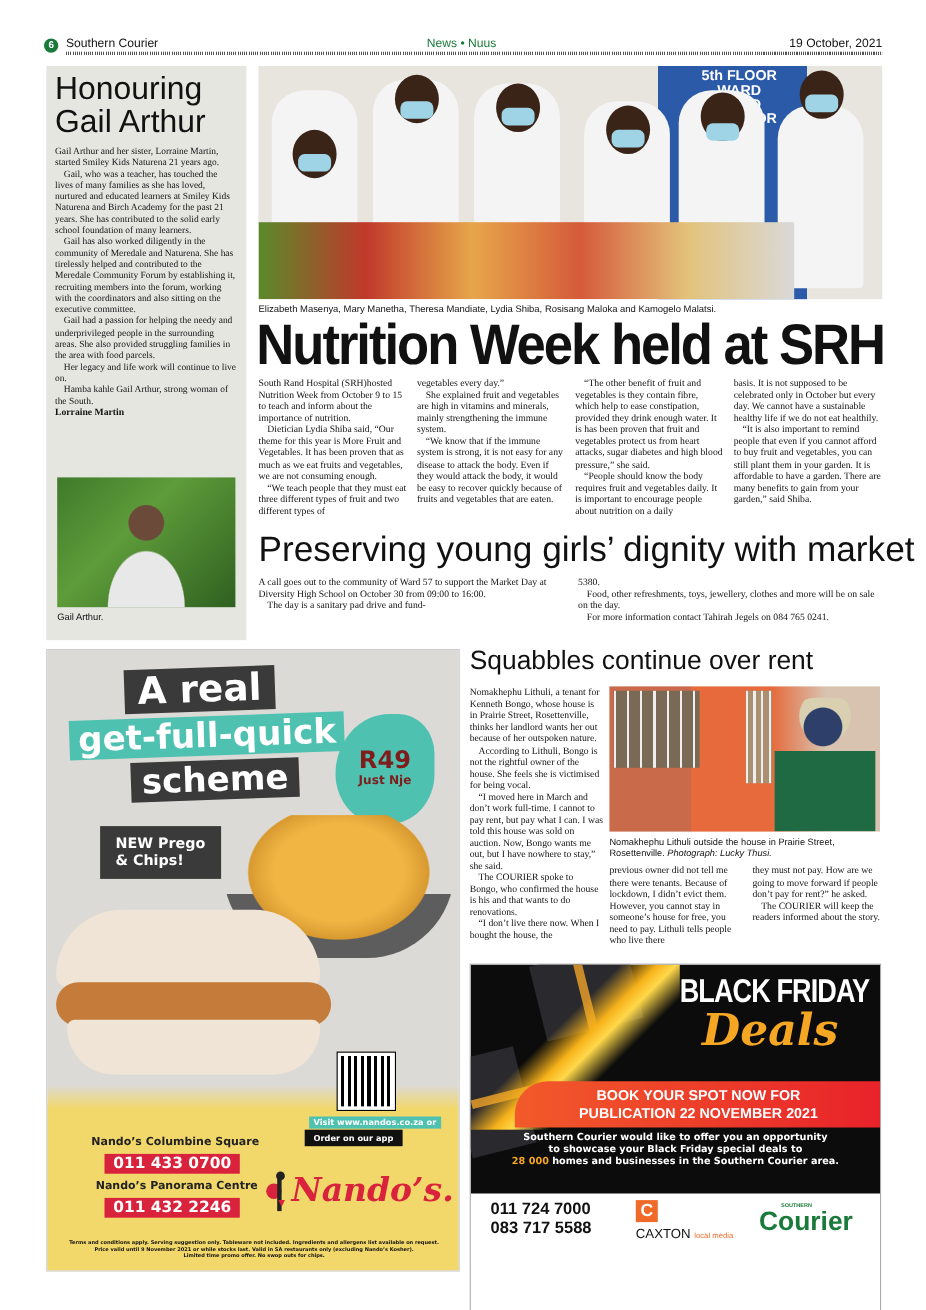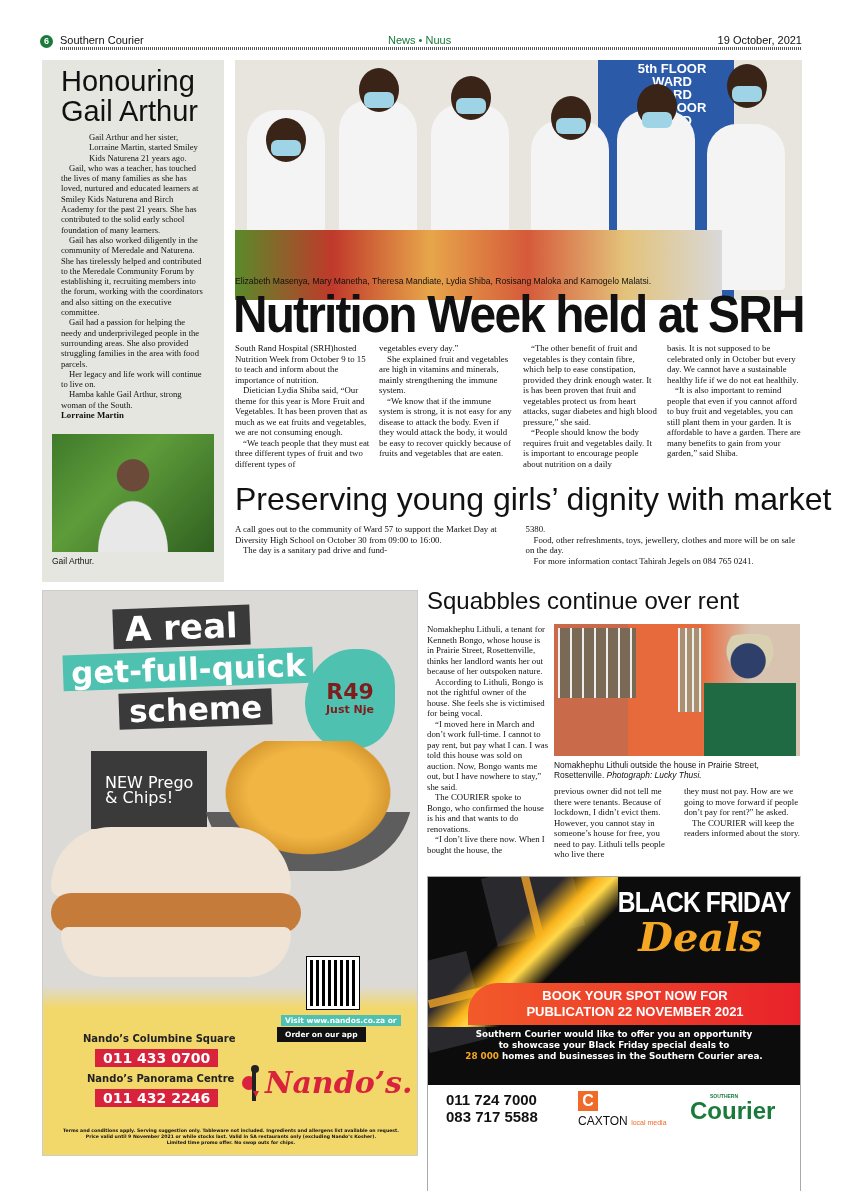--- a/index.html
+++ b/index.html
@@ -8,30 +8,30 @@
 
   
   .hdr { left: 40px; top: 34px; width: 762px; height: 16px; font-family: "Liberation Sans", sans-serif; font-size: 11px; }
   .hdr .pnum { position: absolute; left: 0; top: 1px; width: 13px; height: 13px; border-radius: 50%; background: #1a7a3a; color: #fff; font-size: 9px; font-weight: bold; text-align: center; line-height: 13px; }
   .hdr .pub { position: absolute; left: 20px; top: 0; }
   .hdr .sec { position: absolute; left: 348px; top: 0; color: #1a7a3a; }
   .hdr .date { position: absolute; right: 0; top: 0; }
   .hdr .rule { position: absolute; left: 20px; right: 0; top: 13px; height: 3px; background: repeating-linear-gradient(90deg, #555 0 1px, #fff 1px 2px); }
 
   
-  .gail { left: 42px; top: 60px; width: 182px; height: 522px; background: #e6e6e1; padding: 6px 19px; }
+  .gail { left: 42px; top: 60px; width: 182px; height: 522px; background: #e6e6e1; padding: 6px 8px; }
   .gail h1 { font-family: "Liberation Sans", sans-serif; font-weight: normal; font-size: 29px; line-height: 30px; color: #111; margin-bottom: 6px; }
   .gail p { font-size: 8.6px; line-height: 10.3px; text-indent: 8px; }
-  .gail p.first { text-indent: 0; margin-left: 28px; }
+  .gail p.first { text-indent: 0; }
   .gail .byline { font-weight: bold; font-size: 8.8px; text-indent: 0; }
   .gail-photo { position: absolute; left: 10px; top: 374px; width: 162px; height: 118px; background: radial-gradient(circle at 50% 35%, #6b4a3a 0 14%, transparent 15%), radial-gradient(ellipse at 50% 100%, #e8e8e8 0 30%, transparent 31%), linear-gradient(135deg, #3f7a2a, #5e9c3a 40%, #2f6020); }
   .gail-cap { position: absolute; left: 10px; top: 496px; font-family: "Liberation Sans", sans-serif; font-size: 8.5px; }
 
   
-  .nphoto { left: 235px; top: 60px; width: 567px; height: 240px; background: linear-gradient(90deg, #e8e4de 0 64%, #2a5aa8 64% 88%, #e8e4de 88%); overflow: hidden; }
+  .nphoto { left: 235px; top: 60px; width: 567px; height: 212px; background: linear-gradient(90deg, #e8e4de 0 64%, #2a5aa8 64% 88%, #e8e4de 88%); overflow: hidden; }
   .nphoto .person { position: absolute; bottom: 40px; width: 78px; height: 150px; background: #f4f4f4; border-radius: 30px 30px 4px 4px; }
   .nphoto .head { position: absolute; width: 40px; height: 44px; border-radius: 50%; background: #3a2418; }
   .nphoto .mask { position: absolute; width: 30px; height: 16px; border-radius: 6px; background: #9fd3e6; }
   .nphoto .veg { position: absolute; left: 0; right: 80px; bottom: 0; height: 70px; background: linear-gradient(90deg, #5a8a2a, #c0392b 20%, #e7a64a 40%, #d55a3a 60%, #e3c27a 80%, #d9d9d9); }
   .nphoto .ward { position: absolute; left: 372px; top: 2px; width: 130px; color: #fff; font-family: "Liberation Sans", sans-serif; font-weight: bold; font-size: 13px; text-align: center; line-height: 13px; }
   .ncap { left: 235px; top: 276px; font-family: "Liberation Sans", sans-serif; font-size: 8.6px; }
 
   .nhead { left: 233px; top: 286px; width: 570px; font-family: "Liberation Sans", sans-serif; font-weight: bold; font-size: 52px; line-height: 56px; letter-spacing: -2px; transform: scaleX(0.92); transform-origin: left; white-space: nowrap; }
 
   .cols { display: flex; gap: 9px; font-size: 8.8px; line-height: 10.5px; }
@@ -45,21 +45,21 @@
 
   
   .nando { left: 42px; top: 590px; width: 376px; height: 566px; background: linear-gradient(180deg, #dcdad6 0 70%, #f2d76a 74%); overflow: hidden; border: 1px solid #ccc; }
   .nando .tag { position: absolute; font-family: "DejaVu Sans", sans-serif; font-weight: bold; color: #fff; text-align: center; }
   .nando .t1 { left: 70px; top: 16px; background: #3a3a3a; font-size: 34px; padding: 0 12px; transform: rotate(-2deg); }
   .nando .t2 { left: 20px; top: 60px; background: #4fc1b0; font-size: 31px; padding: 0 8px; transform: rotate(-2deg); }
   .nando .t3 { left: 76px; top: 100px; background: #3a3a3a; font-size: 31px; padding: 0 10px; transform: rotate(-2deg); }
   .nando .flame { position: absolute; left: 262px; top: 58px; width: 90px; height: 100px; background: #4fc1b0; border-radius: 60% 40% 50% 50%; color: #7f1d1d; text-align: center; font-family: "DejaVu Sans", sans-serif; font-weight: bold; padding-top: 32px; }
   .nando .flame .price { font-size: 22px; line-height: 22px; }
   .nando .flame .sub { font-size: 11px; }
-  .nando .prego { position: absolute; left: 48px; top: 160px; background: #3a3a3a; color: #fff; font-family: "DejaVu Sans", sans-serif; font-weight: normal; font-size: 16px; line-height: 15px; padding: 24px 14px; }
+  .nando .prego { position: absolute; left: 48px; top: 160px; background: #3a3a3a; color: #fff; font-family: "DejaVu Sans", sans-serif; font-weight: bold; font-size: 13px; line-height: 15px; padding: 9px 14px; }
   .nando .chips { position: absolute; left: 160px; top: 150px; width: 210px; height: 130px; background: radial-gradient(ellipse at 50% 40%, #f1b544 0 40%, #d89a30 55%, transparent 56%), linear-gradient(180deg, transparent 55%, #5d5d5d 55%); border-radius: 0 0 80px 80px; }
   .nando .burger { position: absolute; left: 8px; top: 236px; width: 250px; height: 170px; }
   .nando .bun-top { position: absolute; left: 0; top: 0; width: 240px; height: 70px; background: #efe4d6; border-radius: 120px 120px 20px 20px; }
   .nando .filling { position: absolute; left: 0; top: 66px; width: 250px; height: 40px; background: #c57c3a; border-radius: 20px; }
   .nando .bun-bot { position: absolute; left: 10px; top: 100px; width: 230px; height: 50px; background: #efe4d6; border-radius: 10px 10px 60px 60px; }
   .nando .qr { position: absolute; left: 264px; top: 366px; width: 52px; height: 52px; background: repeating-linear-gradient(90deg, #000 0 3px, #fff 3px 6px), #fff; border: 3px solid #fff; outline: 1px solid #000; }
   .nando .visit { position: absolute; left: 238px; top: 424px; background: #4fc1b0; color: #fff; font-family: "DejaVu Sans", sans-serif; font-size: 7.5px; font-weight: bold; padding: 1px 4px; }
   .nando .order { position: absolute; left: 234px; top: 436px; background: #111; color: #fff; font-family: "DejaVu Sans", sans-serif; font-size: 7.5px; font-weight: bold; padding: 3px 8px; }
   .nando .store { position: absolute; font-family: "DejaVu Sans", sans-serif; font-weight: bold; font-size: 10px; color: #222; }
   .nando .phone { position: absolute; background: #d9223b; color: #fff; font-family: "DejaVu Sans", sans-serif; font-weight: bold; font-size: 14px; padding: 1px 8px; }

